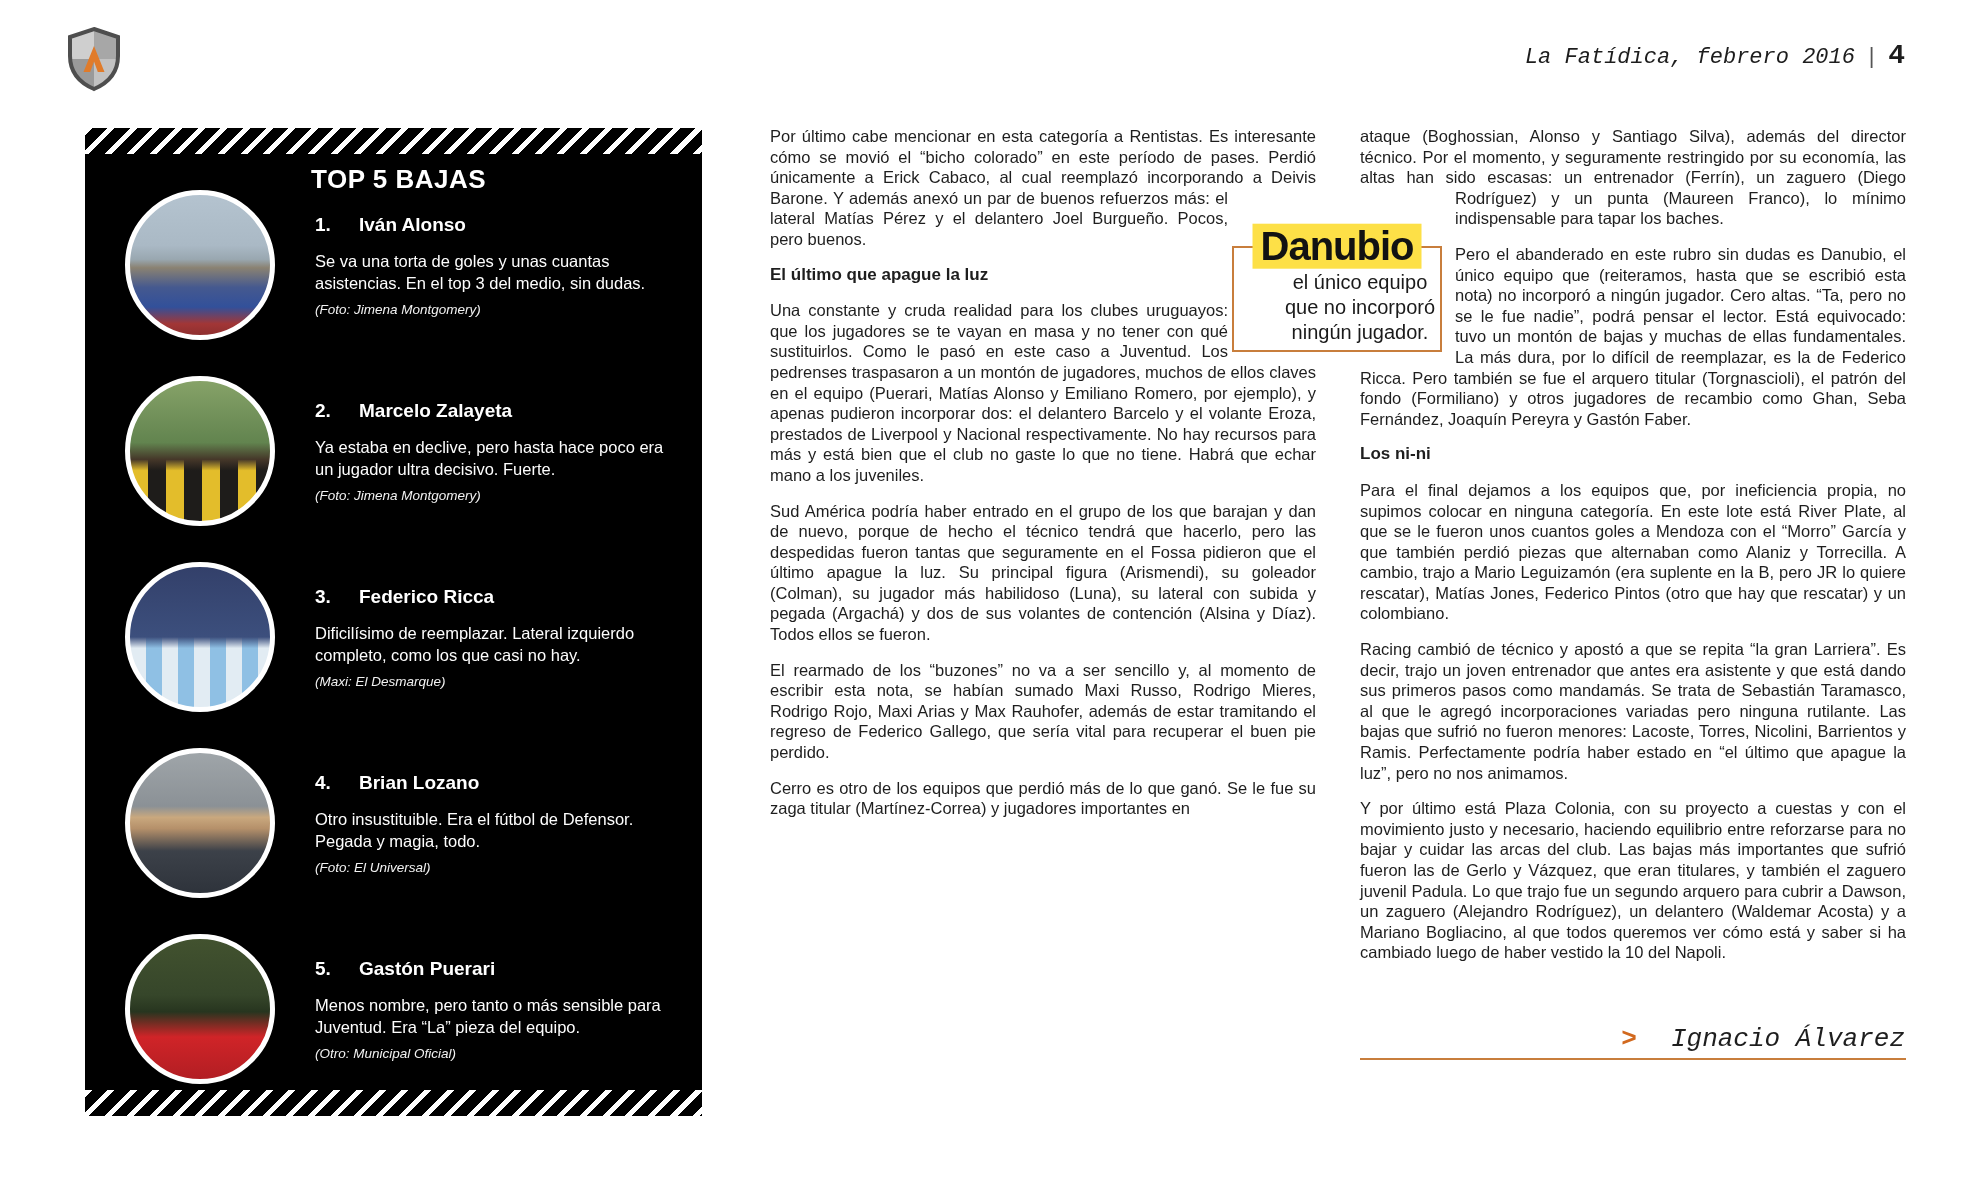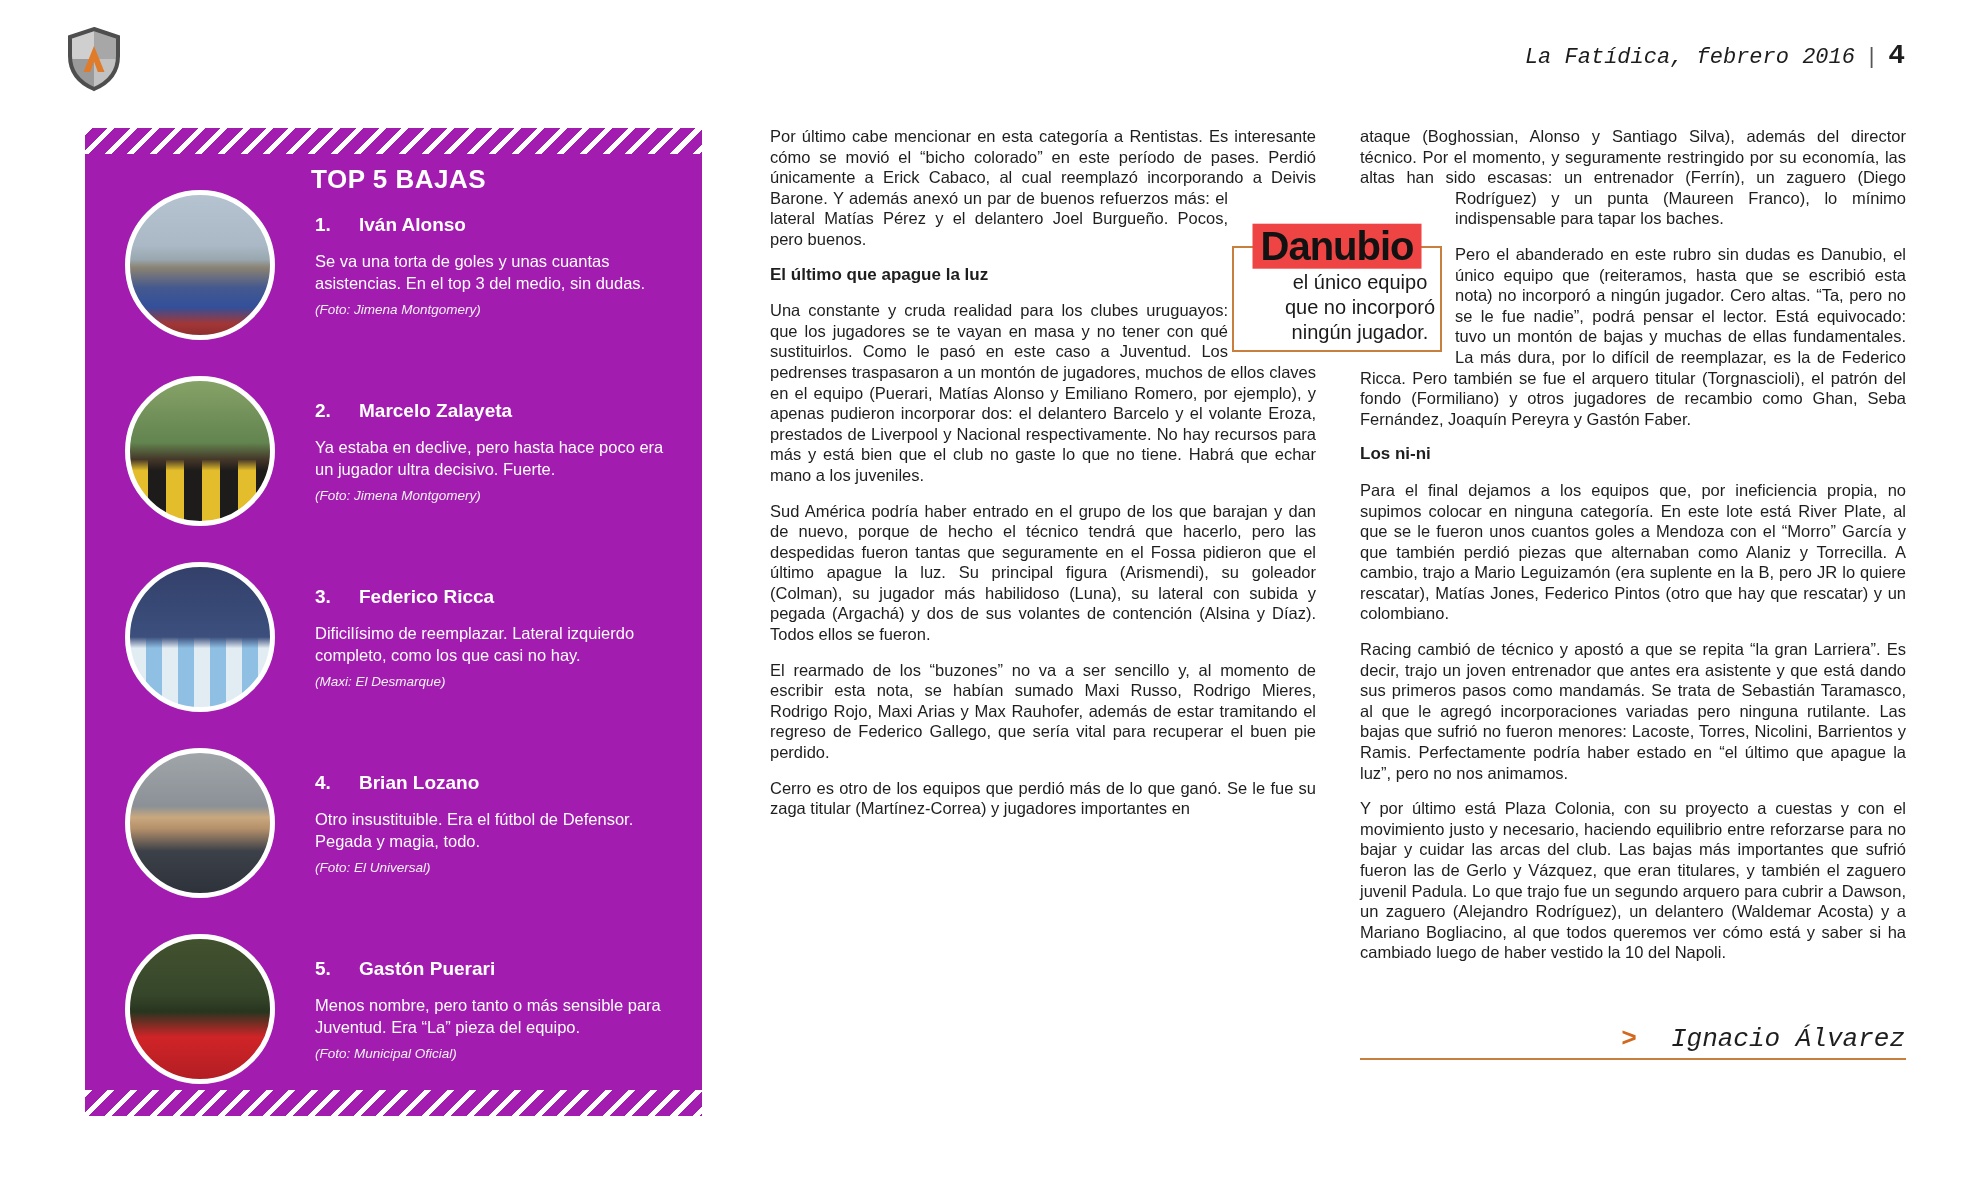--- a/index.html
+++ b/index.html
@@ -16,21 +16,21 @@
     position:absolute; top:40px; right:75px;
     font-family:Liberation Mono, monospace; color:#1d1d1d;
     font-size:22px; font-style:italic; white-space:nowrap;
   }
   .masthead .sep { font-style:normal; color:#555; padding:0 10px; font-weight:300; }
   .masthead .pagenum { font-style:normal; font-weight:700; font-size:28px; }
 
   
   .sidebar {
     position:absolute; left:85px; top:128px; width:617px; height:988px;
-    background:#a21caf; color:#fff;
+    background:#000000; color:#fff;
   }
   .stripes {
     position:absolute; left:0; right:0; height:26px;
     background:repeating-linear-gradient(135deg, #ffffff 0 5px, rgba(255,255,255,0) 5px 16px);
   }
   .stripes.top { top:0; }
   .stripes.bottom { bottom:0; }
   .sidebar-title {
     position:absolute; left:226px; top:36px;
     font-size:26px; font-weight:700; letter-spacing:.5px; color:#ffffff;
@@ -67,21 +67,21 @@
   .spacer-r { float:right; width:88px; height:226px; shape-outside:inset(62px 0 0 0); }
   .spacer-l { float:left;  width:95px; height:226px; shape-outside:inset(62px 0 0 0); }
 
   
   .pullquote {
     position:absolute; left:1232px; top:246px; width:210px; height:106px;
     border:2px solid #c87e3c;
   }
   .pq-title {
     position:absolute; left:50%; top:0; transform:translate(-50%,-54%);
-    background:#ef4444; padding:0 8px; white-space:nowrap;
+    background:#fde047; padding:0 8px; white-space:nowrap;
     font-size:40px; font-weight:700; letter-spacing:-1px; color:#121212;
   }
   .pq-body { padding-top:22px; text-align:center; font-size:20px; line-height:25px; color:#1a1a1a;padding-left:46px; }
 
   
   .byline-rule { position:absolute; left:1360px; top:1058px; width:546px; height:2px; background:#c87e3c; }
   .byline { position:absolute; top:1024px; right:75px; font-size:26px; color:#1e1e1e; white-space:nowrap;font-family:Liberation Mono, monospace; }
   .byline .marker { color:#d2691e; font-weight:700; margin-right:34px; }
   .byline .author { font-style:italic; }
 </style>
@@ -151,21 +151,21 @@
           <p class="blurb">Otro insustituible. Era el fútbol de Defensor. Pegada y magia, todo.</p>
           <p class="credit">(Foto: El Universal)</p>
         </div>
       </div>
 
       <div class="entry">
         <div class="photo photo-5"></div>
         <div class="etext">
           <h3><span class="rank">5.</span><span>Gastón Puerari</span></h3>
           <p class="blurb">Menos nombre, pero tanto o más sensible para Juventud. Era “La” pieza del equipo.</p>
-          <p class="credit">(Foto: Municipal Oficial)</p>
+          <p class="credit">(Otro: Municipal Oficial)</p>
         </div>
       </div>
 
     </div>
   </aside>
 
   <div class="col col1">
     <div class="spacer-r"></div>
     <p>Por último cabe mencionar en esta categoría a Rentistas. Es interesante cómo se movió el “bicho colorado” en este período de pases. Perdió únicamente a Erick Cabaco, al cual reemplazó incorporando a Deivis Barone. Y además anexó un par de buenos refuerzos más: el lateral Matías Pérez y el delantero Joel Burgueño. Pocos, pero buenos.</p>
     <h4>El último que apague la luz</h4>

